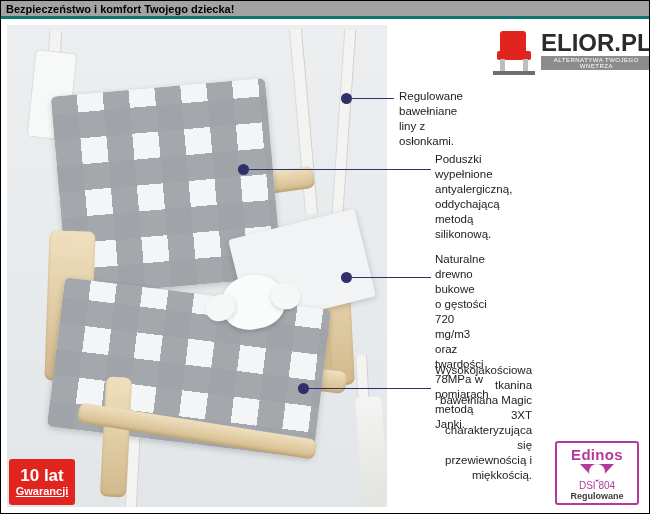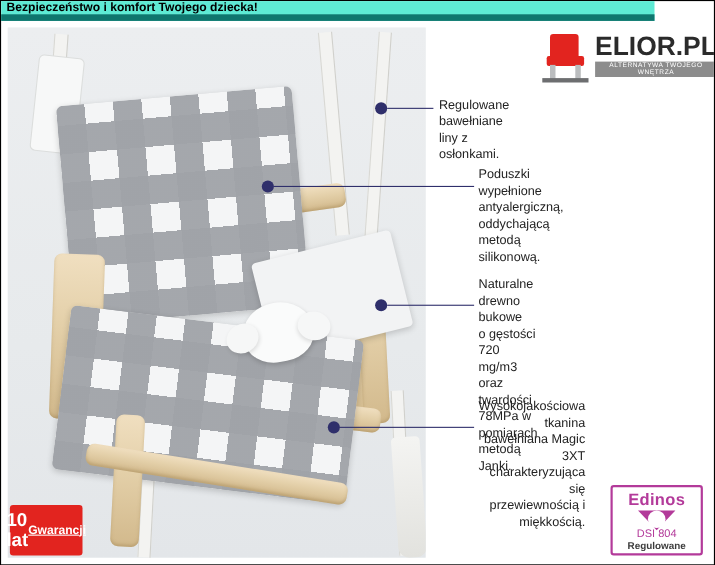--- a/index.html
+++ b/index.html
@@ -14,24 +14,24 @@
     overflow: hidden;
     font-family: "Liberation Sans", sans-serif;
     background: #ffffff;
     border: 1px solid #000;
     box-sizing: border-box;
   }
   
   .top-banner {
     position: absolute;
     left: 0; top: 0;
-    width: 594px;
+    width: 650px;
     height: 18px;
-    background: #5eead4;
-    border-bottom: 6px solid #0f766e;
+    background: #a3a3a3;
+    border-bottom: 3px solid #0f766e;
     box-sizing: border-box;
     display: flex;
     align-items: center;
   }
   .top-banner .txt {
     font-size: 11px;
     font-weight: bold;
     color: #000000;
     padding-left: 5px;
     letter-spacing: 0px;
@@ -215,21 +215,21 @@
   .warranty {
     position: absolute;
     left: 8px;
     bottom: 8px;
     width: 66px;
     height: 46px;
     background: #e2241f;
     color: #ffffff;
     border-radius: 3px;
     display: flex;
-    flex-direction: row;
+    flex-direction: column;
     align-items: center;
     justify-content: center;
   }
   .warranty .big { font-size: 17px; font-weight: bold; line-height: 18px; }
   .warranty .small { font-size: 11px; font-weight: bold; line-height: 13px; text-decoration: underline; }
   .edinos {
     position: absolute;
     right: 10px;
     bottom: 8px;
     width: 84px;

